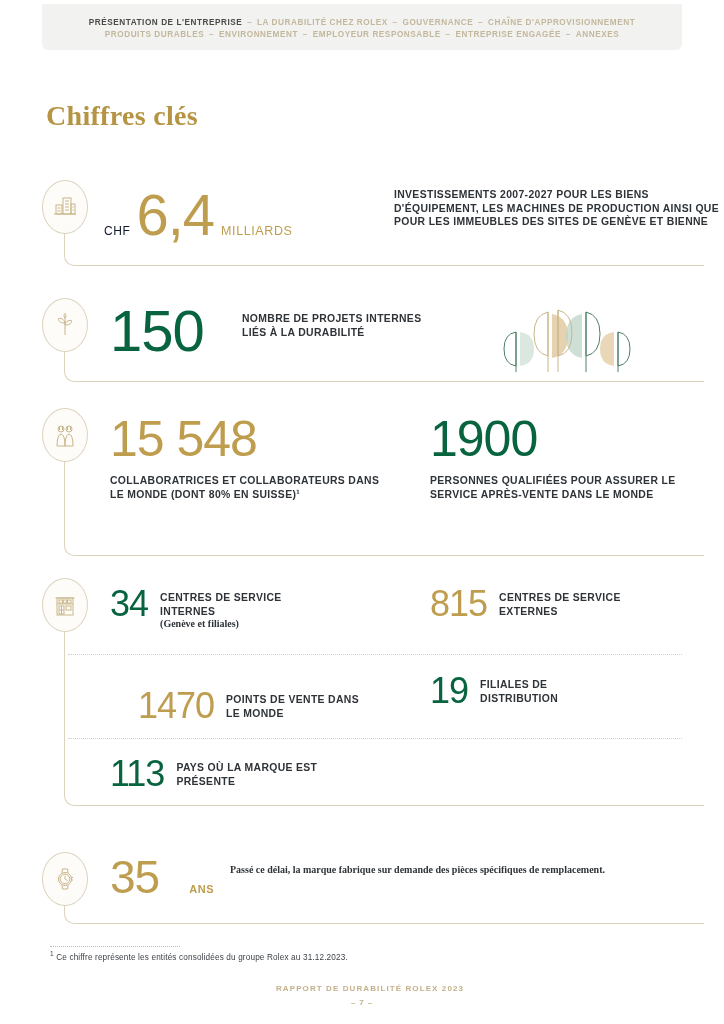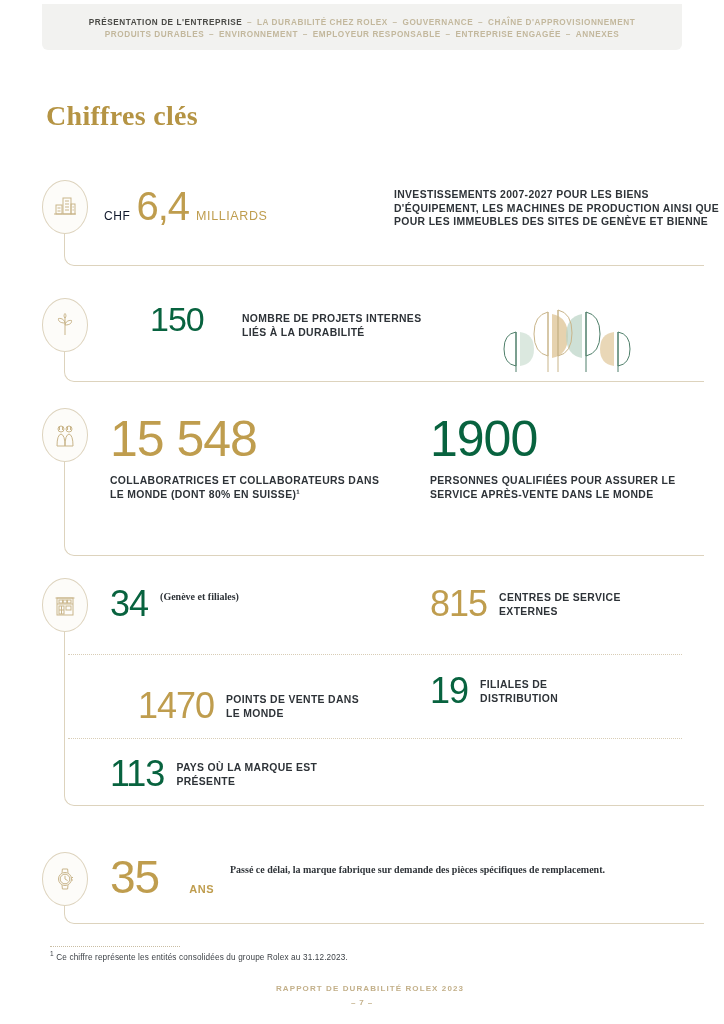--- a/index.html
+++ b/index.html
@@ -77,28 +77,28 @@
   .unit {
     font-size: 12.5px; color: #bf9d4e; font-weight: normal;
     letter-spacing: .6px;
   }
 
   
   #b1 { top: 180px; height: 86px; }
   #b1 .row { position: absolute; left: 62px; top: 6px; display: flex; }
   #b1 .numwrap { display: flex; align-items: baseline; width: 290px; }
   #b1 .chf { font-size: 12px; color: #0f172a; font-weight: normal; letter-spacing: .6px; padding-right: 6px; }
-  #b1 .big { font-size: 40px; }
+  #b1 .big { font-size: 58px; }
   #b1 .mil { padding-left: 7px; }
   #b1 .desc { width: 330px; padding-top: 2px; }
 
   
   #b2 { top: 298px; height: 84px; }
   #b2 .numwrap { position: absolute; left: 68px; top: 4px; }
-  #b2 .big { font-size: 34px; margin-left: 40px; }
+  #b2 .big { font-size: 58px; }
   #b2 .desc { position: absolute; left: 200px; top: 14px; width: 200px; }
   .trees { position: absolute; left: 448px; top: 0px; }
 
   
   #b3 { top: 408px; height: 148px; }
   #b3 .col-a { position: absolute; left: 68px; top: 6px; width: 280px; }
   #b3 .col-b { position: absolute; left: 388px; top: 6px; width: 250px; }
   #b3 .big { font-size: 50px; }
   #b3 .desc { padding-top: 10px; }
 
@@ -263,20 +263,21 @@
           <rect x="13" y="14" width="5" height="4"></rect>
           <line x1="6" y1="18" x2="11" y2="18"></line>
           <line x1="8.5" y1="14" x2="8.5" y2="22"></line>
         </g>
       </svg>
     </div>
 
     <div class="gcell" style="left:68px; top:8px;">
       <span class="stat-num green gnum">34</span>
       <span class="desc gdesc" style="width:180px;">
+        <span>CENTRES DE SERVICE INTERNES</span>
         <span class="subnote" style="display:block;">(Genève et filiales)</span>
       </span>
     </div>
     <div class="gcell" style="left:388px; top:8px;">
       <span class="stat-num gold gnum">815</span>
       <span class="desc gdesc" style="width:160px;">CENTRES DE SERVICE EXTERNES</span>
     </div>
     <div class="grid-rule" style="top:76px;"></div>
 
     <div class="gcell" style="left:68px; top:110px;margin-left:28px;">

